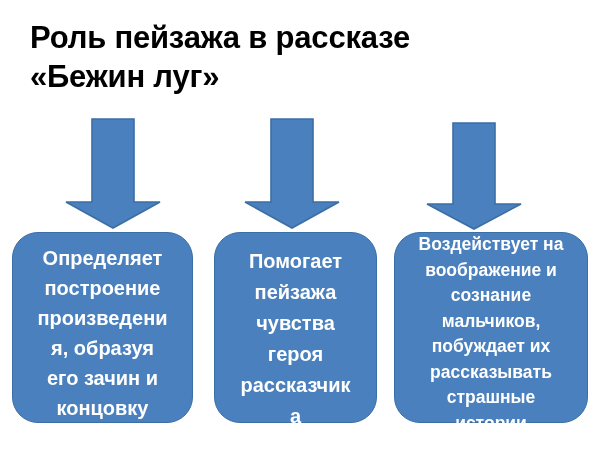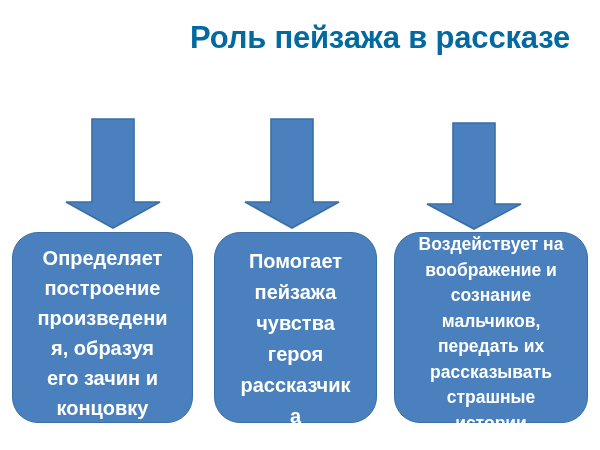--- a/index.html
+++ b/index.html
@@ -18,22 +18,22 @@
     width: 600px;
     height: 450px;
     background: #ffffff;
   }
   
   .title {
     position: absolute;
     left: 30px;
     top: 18px;
     width: 540px;
-    text-align: right;
-    color: #0369a1;
+    text-align: left;
+    color: #000000;
     font-size: 31px;
     font-weight: bold;
     line-height: 39px;
     letter-spacing: -0.2px;
   }
   .title .line2 { display: block; }
 
   
   .arrow {
     position: absolute;
@@ -94,20 +94,21 @@
     padding: 0 4px;
   }
 </style>
 </head>
 <body>
 
 <div class="slide">
 
   <div class="title">
     <span>Роль пейзажа в рассказе</span>
+    <span class="line2">«Бежин луг»</span>
   </div>
 
   <div class="arrow" id="arrow-1">
     <svg viewBox="0 0 96 111" preserveAspectRatio="none" aria-hidden="true">
       <polygon points="27,1 69,1 69,84 95,84 48,110 1,84 27,84" fill="#4a80bd" stroke="#3a6ea5" stroke-width="1.6"></polygon>
     </svg>
   </div>
 
   <div class="arrow" id="arrow-2">
     <svg viewBox="0 0 96 111" preserveAspectRatio="none" aria-hidden="true">
@@ -137,19 +138,19 @@
 героя
 рассказчик
 а</span>
   </div>
 
   <div class="box" id="box-3">
     <span class="box-text">Воздействует на
 воображение и
 сознание
 мальчиков,
-передать их
+побуждает их
 рассказывать
 страшные
 истории</span>
   </div>
 
 </div>
 
 </body></html>

